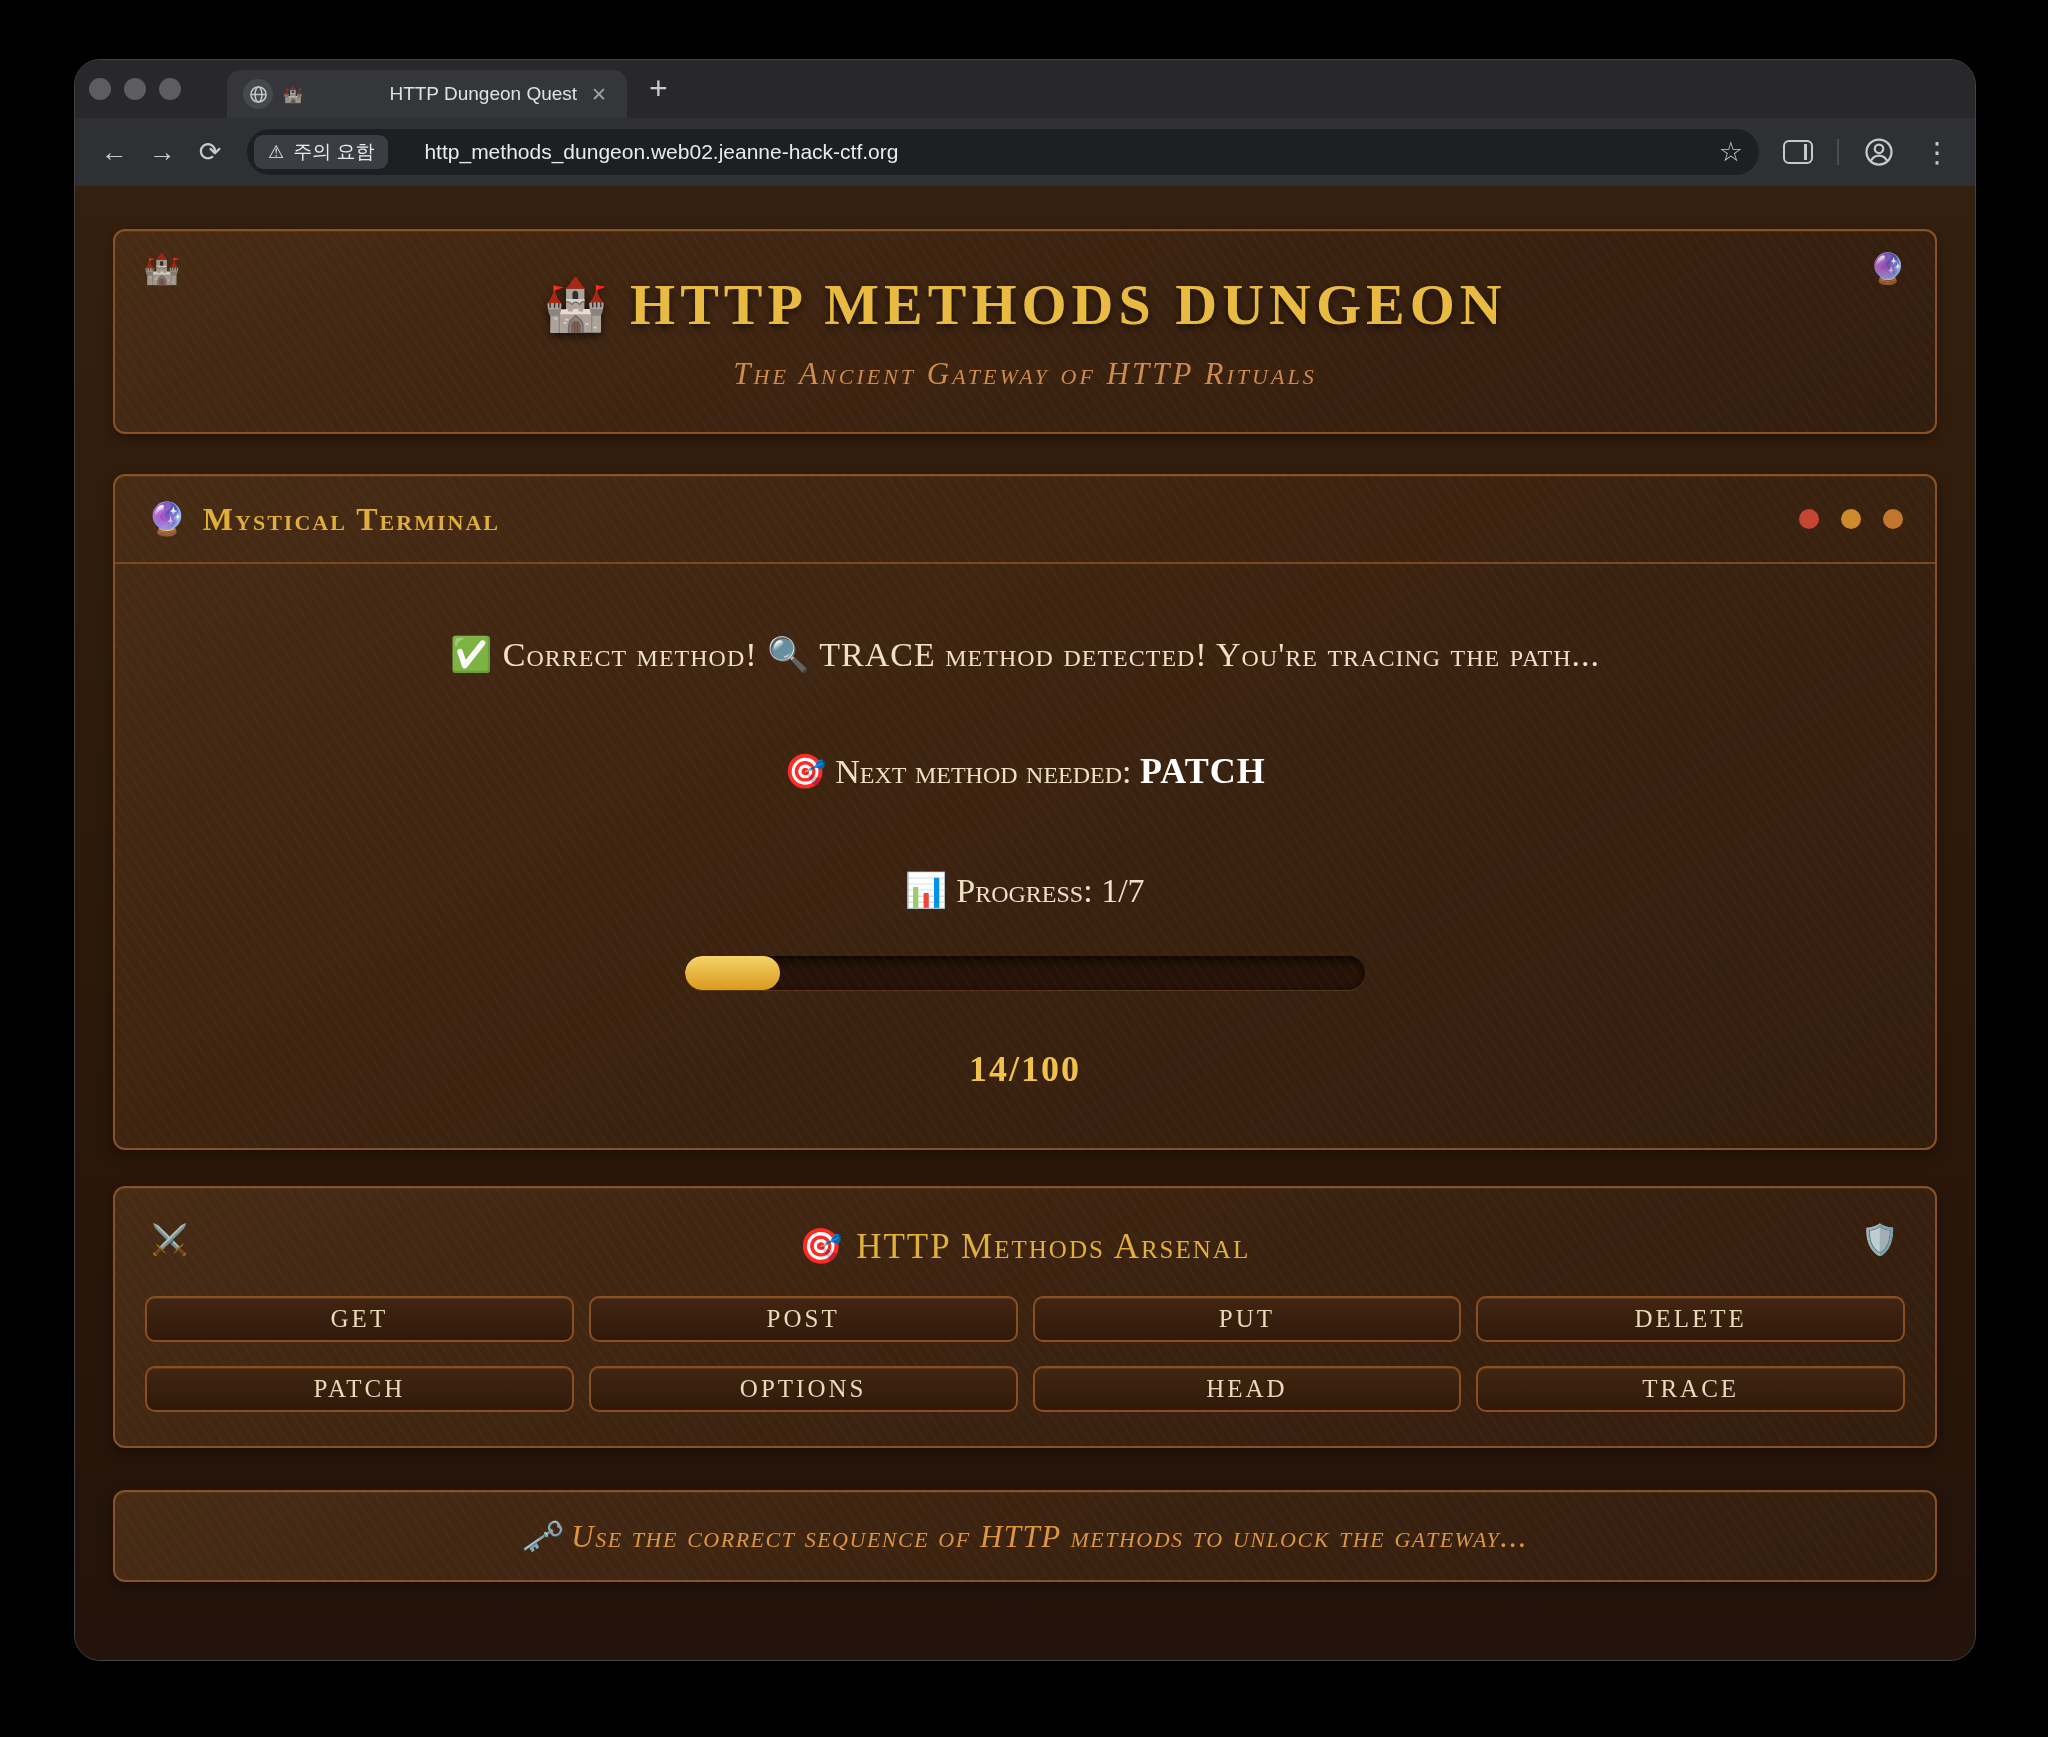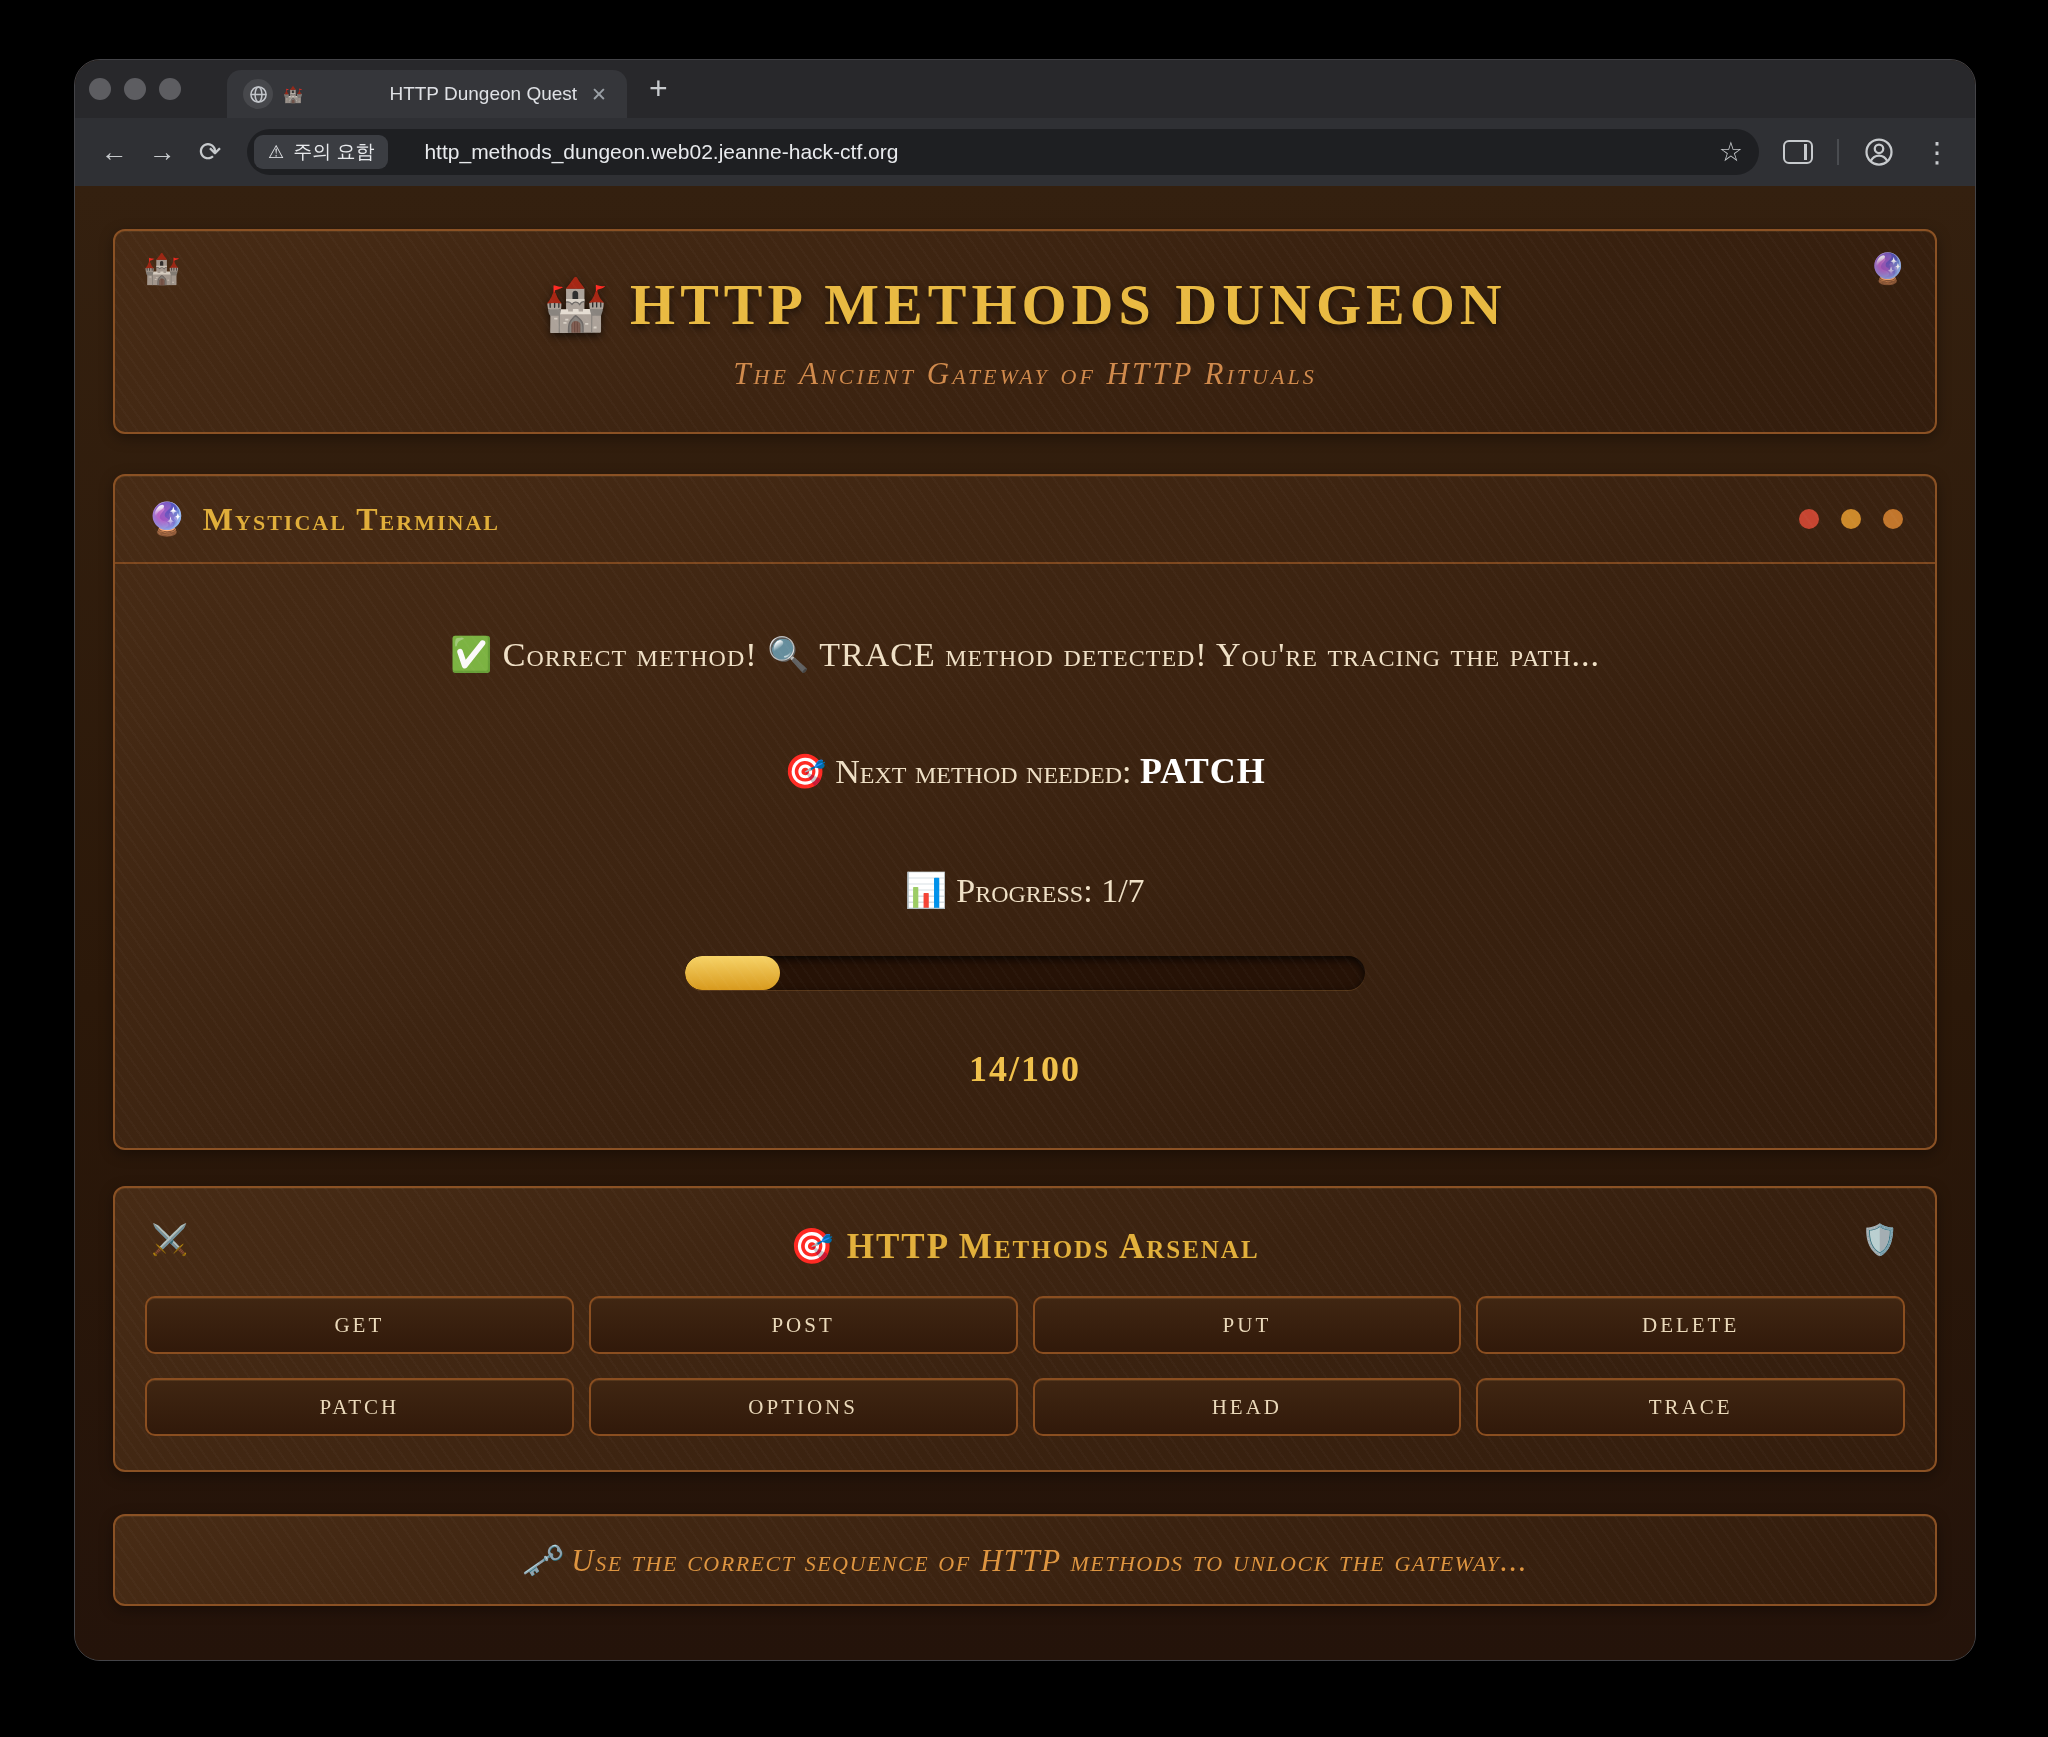--- a/index.html
+++ b/index.html
@@ -85,26 +85,26 @@
     box-shadow: inset 0 3px 8px rgba(0,0,0,.8), 0 1px 0 rgba(255,180,90,.15);
     overflow: hidden; margin-bottom: 58px; }
   .progress-fill { height: 100%; border-radius: 17px;
     background: linear-gradient(180deg, #f7d367, #d89a1d); }
   .term-score { font-size: 36px; font-weight: bold; color: #f0c14b; letter-spacing: 2px; }
   .arsenal-panel { margin-bottom: 42px; padding: 26px 30px 34px; }
   .arsenal-head { position: relative; height: 64px; display: flex; align-items: center;
     justify-content: center; margin-bottom: 18px; }
   .arsenal-head .corner.al { left: 6px; top: 8px; opacity: .8; } 
   .arsenal-head .corner.ar { right: 6px; top: 8px; opacity: .9; }
-  .arsenal-title { font-size: 35px; font-weight: bold; color: #e2b03c;
+  .arsenal-title { font-size: 35px; font-weight: normal; color: #e2b03c;
     font-variant: small-caps; letter-spacing: 2px; }
   .arsenal-grid { display: grid; grid-template-columns: repeat(4, 1fr); gap: 24px 15px; position: relative; }
-  .method-btn { height: 58px; border: 2px solid #8a4e20; border-radius: 10px;
+  .method-btn { height: 46px; border: 2px solid #8a4e20; border-radius: 10px;
     background: linear-gradient(180deg, #402612, #31190a); color: #ead9ba;
-    font-size: 21px; letter-spacing: 3px; font-family: "Liberation Serif", serif;
+    font-size: 25px; letter-spacing: 3px; font-family: "Liberation Serif", serif;
     display: flex; align-items: center; justify-content: center;
     box-shadow: inset 0 1px 0 rgba(255,190,110,.12); cursor: pointer; }
   .hint-panel { height: 92px; display: flex; align-items: center; justify-content: center; }
   .hint-text { font-size: 31px; font-style: italic; font-variant: small-caps;
     color: #de9540; letter-spacing: 1.5px; }
 </style>
 </head>
 <body>
 
 <div class="screen">

